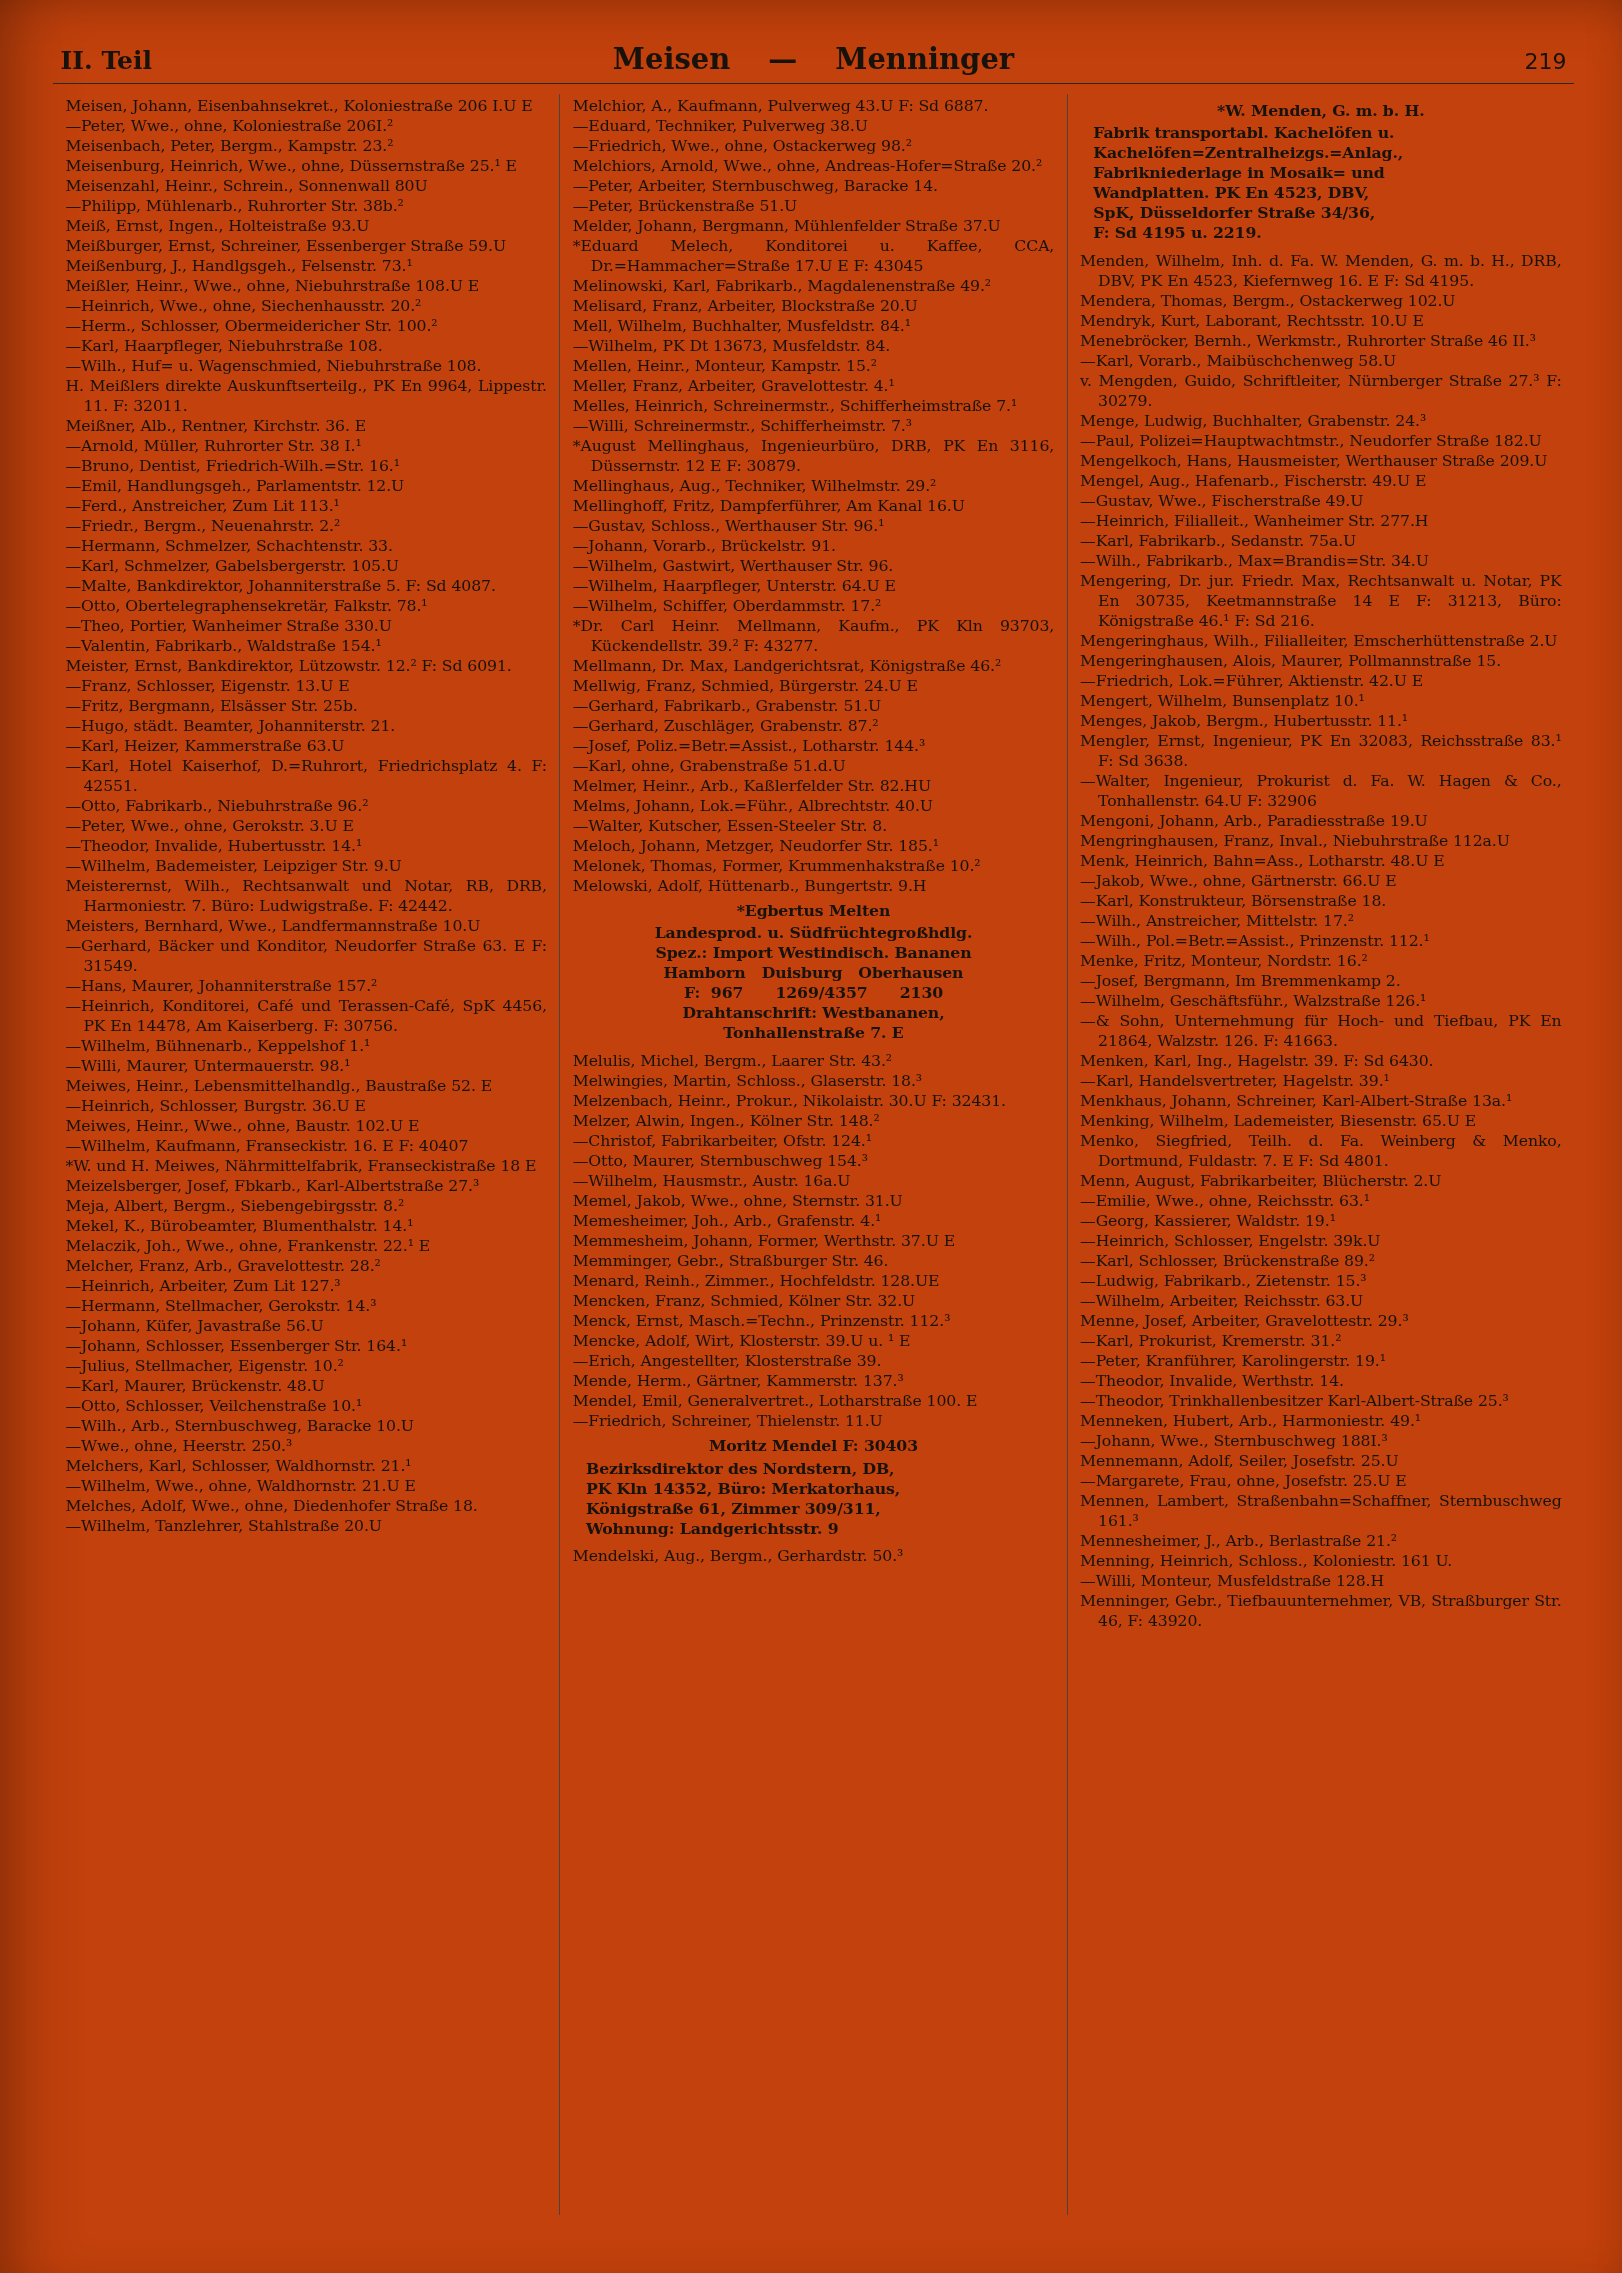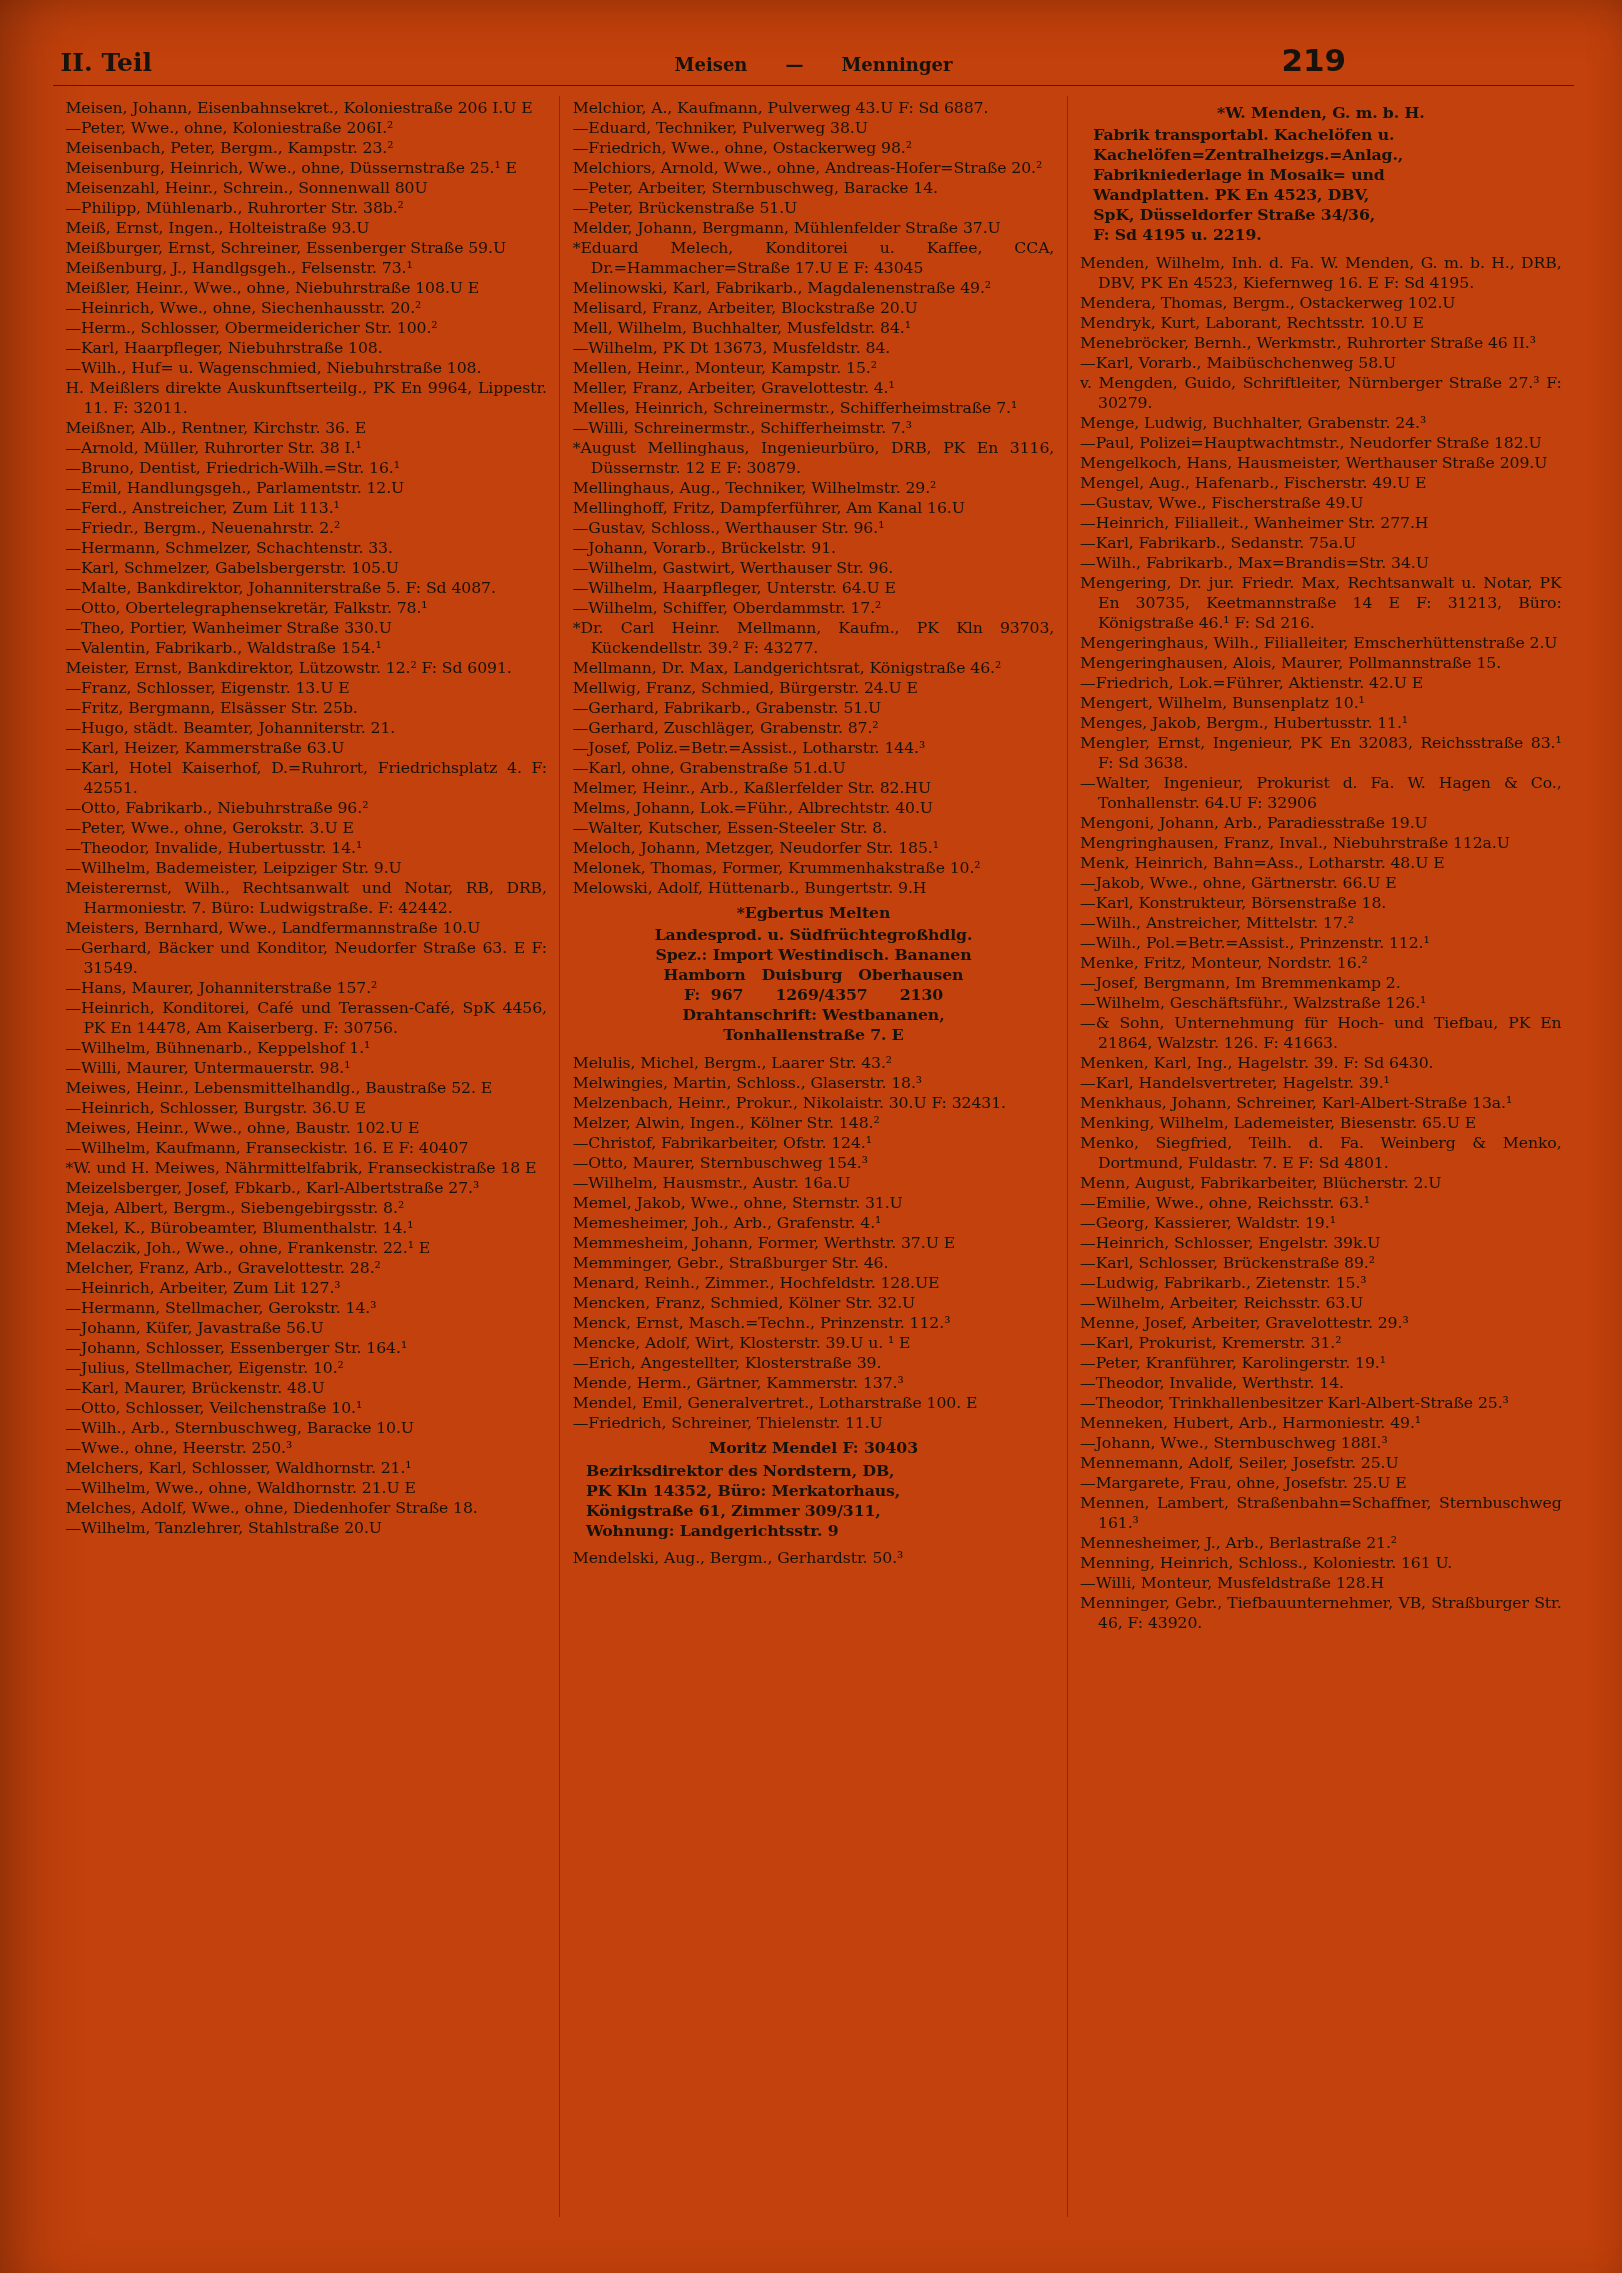--- a/index.html
+++ b/index.html
@@ -18,23 +18,23 @@
     padding:38px 49px 19px 53px;
     box-shadow:inset 52px 0 67px -38px rgba(0,0,0,.30),
                inset 0 33px 57px -33px rgba(0,0,0,.22),
                inset -24px 0 48px -33px rgba(0,0,0,.18);
   }
   .hdr{
     display:flex;align-items:baseline;
     padding:3.8px 7.6px 7.6px 7.6px;
   }
   .hdr .part{font-weight:bold;font-size:25px;width:285px;}
-  .hdr .range{flex:1;text-align:center;font-weight:bold;font-size:18px;}
+  .hdr .range{flex:1;text-align:center;font-weight:bold;font-size:29px;}
   .hdr .range .dash{margin:0 38px;}
-  .hdr .pageno{width:285px;font-weight:bold;font-size:31px;font-family:"DejaVu Sans","Liberation Sans",sans-serif;}
+  .hdr .pageno{width:285px;text-align:right;font-weight:normal;font-size:22px;font-family:"DejaVu Sans","Liberation Sans",sans-serif;}
   .rule{border-top:1.9px solid #2c2820;margin:0 0 9.5px 0;}
   .cols{display:flex;height:2121px;overflow:hidden;}
   .col{flex:1 1 0;padding:1.9px 12.4px 0 12.4px;box-sizing:border-box;overflow:hidden;}
   .col+.col{border-left:1px solid #4a453a;}
   .col p{margin:0;font-size:15.7px;line-height:20px;letter-spacing:-0.1px;}
   .s-e{padding-left:18px;text-indent:-18px;text-align:justify;text-justify:inter-word;}
   .s-at{font-size:24px;line-height:29.5px;font-weight:bold;text-align:center;margin:4.8px 0 2.9px 0 !important;letter-spacing:0;}
   .s-ac{font-weight:bold;text-align:center;font-size:16px;line-height:21px;white-space:pre-wrap;}
   .s-ab{font-weight:bold;font-size:16px;line-height:21px;padding-left:13.3px;}
   .s-sp{height:7.6px;}

